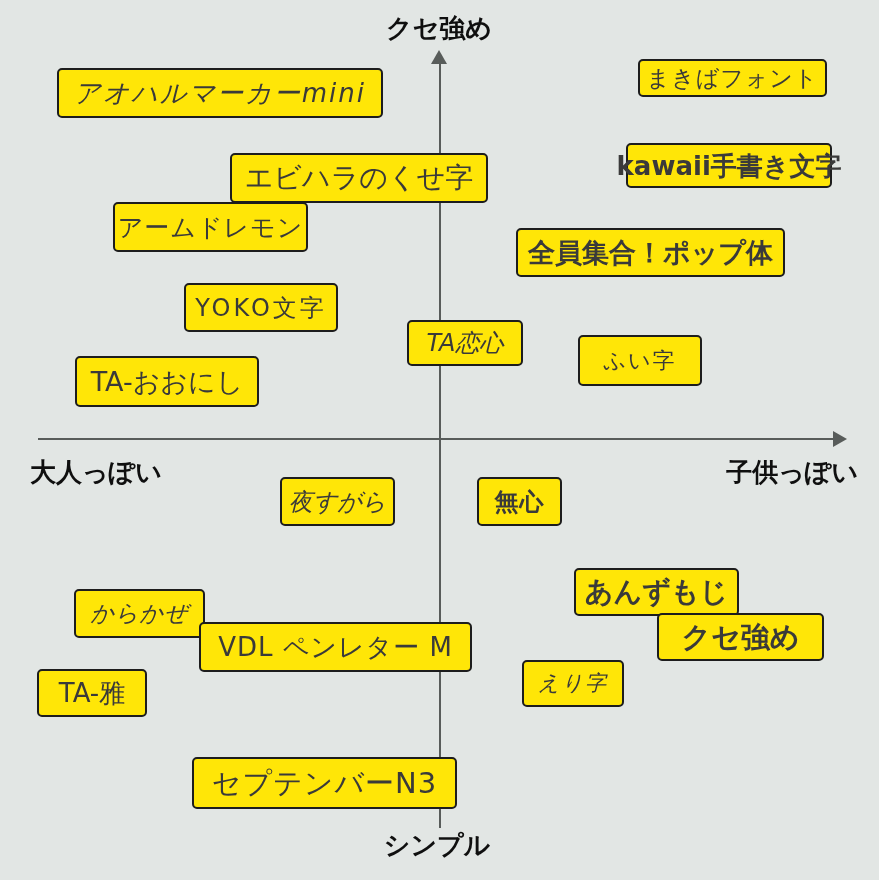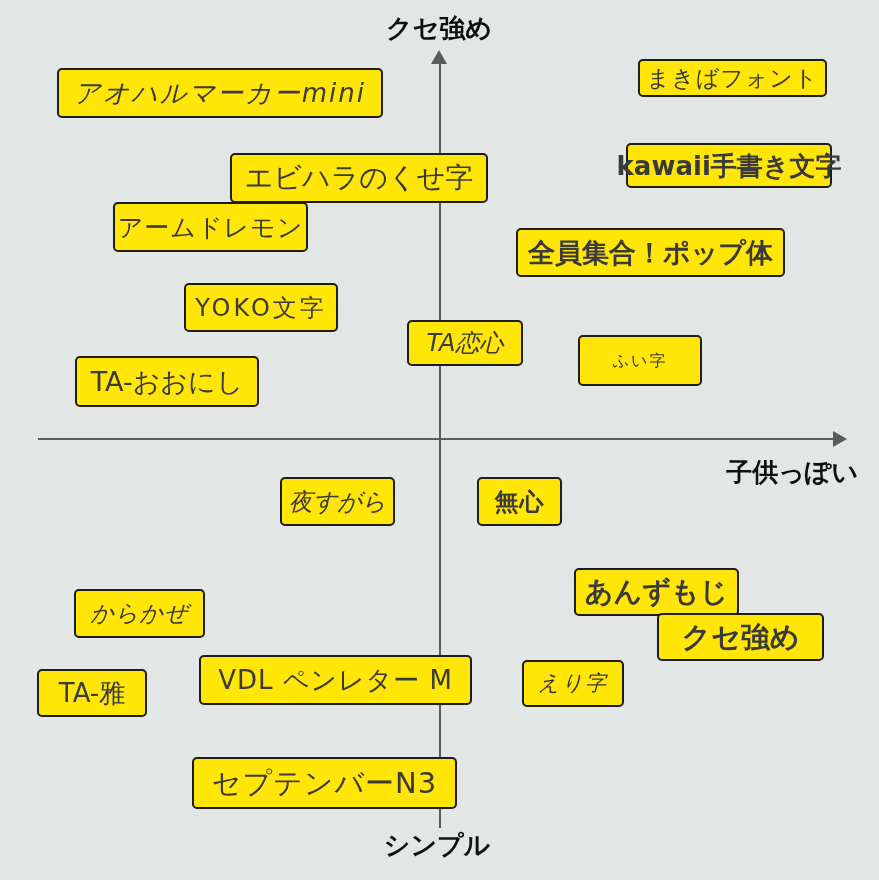--- a/index.html
+++ b/index.html
@@ -79,35 +79,36 @@
 </head>
 <body>
 
 <div class="canvas">
   <div class="axis-v"></div>
   <div class="axis-h"></div>
   <div class="arrow-up"></div>
   <div class="arrow-right"></div>
   <div class="axis-label top">クセ強め</div>
   <div class="axis-label bottom">シンプル</div>
+  <div class="axis-label left">大人っぽい</div>
   <div class="axis-label right">子供っぽい</div>
   <div id="labels">
       <div class="font-label" style="left: 57px; top: 68px; width: 326px; height: 50px; font-size: 26px; font-weight: 400; font-style: italic; letter-spacing: 2px;">アオハルマーカーmini</div>
       <div class="font-label" style="left: 638px; top: 59px; width: 189px; height: 38px; font-size: 23px; font-weight: 400; letter-spacing: 1px;">まきばフォント</div>
       <div class="font-label" style="left: 113px; top: 202px; width: 195px; height: 50px; font-size: 25px; font-weight: 400; letter-spacing: 1px;">アームドレモン</div>
       <div class="font-label" style="left: 230px; top: 153px; width: 258px; height: 50px; font-size: 28px; font-weight: 400; text-align: right;">エビハラのくせ字</div>
       <div class="font-label" style="left: 626px; top: 143px; width: 206px; height: 45px; font-size: 26px; font-weight: 700;">kawaii手書き文字</div>
       <div class="font-label" style="left: 516px; top: 228px; width: 269px; height: 49px; font-size: 27px; font-weight: 700;">全員集合！ポップ体</div>
       <div class="font-label" style="left: 184px; top: 283px; width: 154px; height: 49px; font-size: 24px; font-weight: 400; letter-spacing: 3px;">YOKO文字</div>
       <div class="font-label" style="left: 407px; top: 320px; width: 116px; height: 46px; font-size: 24px; font-weight: 400; font-style: italic;">TA恋心</div>
-      <div class="font-label" style="left: 578px; top: 335px; width: 124px; height: 51px; font-size: 16px; font-weight: 400; letter-spacing: 2px;">ふい字</div>
+      <div class="font-label" style="left: 578px; top: 335px; width: 124px; height: 51px; font-size: 22px; font-weight: 400; letter-spacing: 2px;">ふい字</div>
       <div class="font-label" style="left: 75px; top: 356px; width: 184px; height: 51px; font-size: 27px; font-weight: 400;">TA-おおにし</div>
       <div class="font-label" style="left: 280px; top: 477px; width: 115px; height: 49px; font-size: 24px; font-weight: 400; font-style: italic;">夜すがら</div>
       <div class="font-label" style="left: 477px; top: 477px; width: 85px; height: 49px; font-size: 24px; font-weight: 700; letter-spacing: 1px;">無心</div>
       <div class="font-label" style="left: 74px; top: 552px; width: 131px; height: 49px; font-size: 23px; font-weight: 400; font-style: italic; letter-spacing: 1px; margin-top: 37px;">からかぜ</div>
       <div class="font-label" style="left: 574px; top: 568px; width: 165px; height: 48px; font-size: 28px; font-weight: 700;">あんずもじ</div>
       <div class="font-label" style="left: 657px; top: 613px; width: 167px; height: 48px; font-size: 29px; font-weight: 700;">クセ強め</div>
-      <div class="font-label" style="left: 199px; top: 622px; width: 273px; height: 50px; font-size: 26px; font-weight: 400; letter-spacing: 1px; margin-top: 33px;">VDL ペンレター M</div>
+      <div class="font-label" style="left: 199px; top: 622px; width: 273px; height: 50px; font-size: 26px; font-weight: 400; letter-spacing: 1px;">VDL ペンレター M</div>
       <div class="font-label" style="left: 522px; top: 660px; width: 102px; height: 47px; font-size: 21px; font-weight: 400; font-style: italic; letter-spacing: 2px;">えり字</div>
       <div class="font-label" style="left: 37px; top: 669px; width: 110px; height: 48px; font-size: 26px; font-weight: 400;">TA-雅</div>
       <div class="font-label" style="left: 192px; top: 757px; width: 265px; height: 52px; font-size: 29px; font-weight: 400; letter-spacing: 1px;">セプテンバーN3</div>
     </div>
 </div>
 
 </body></html>

